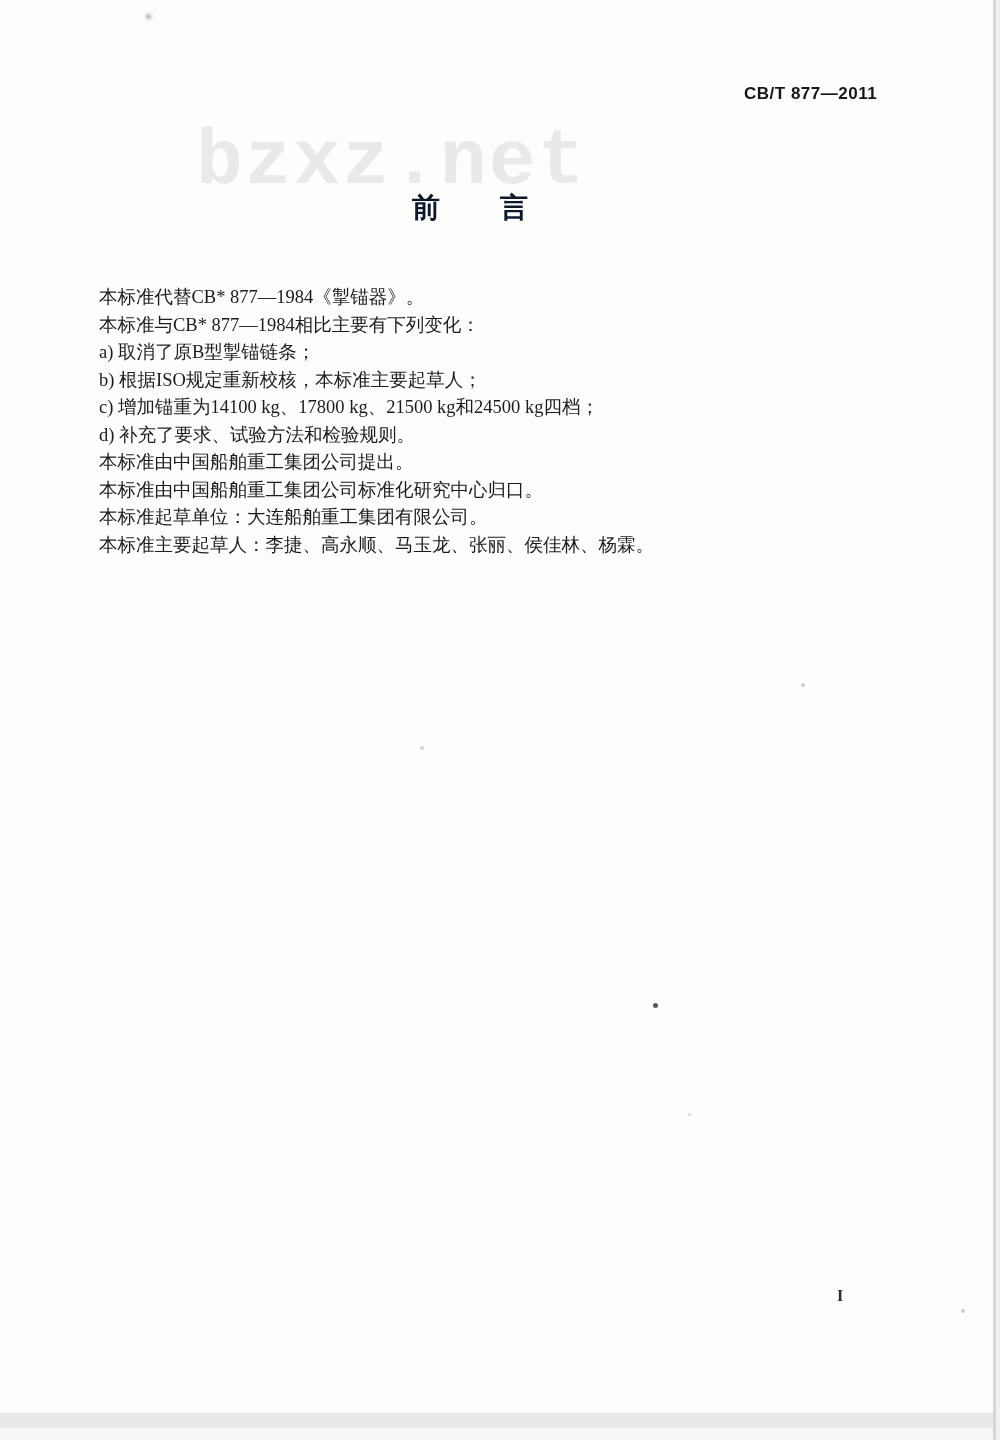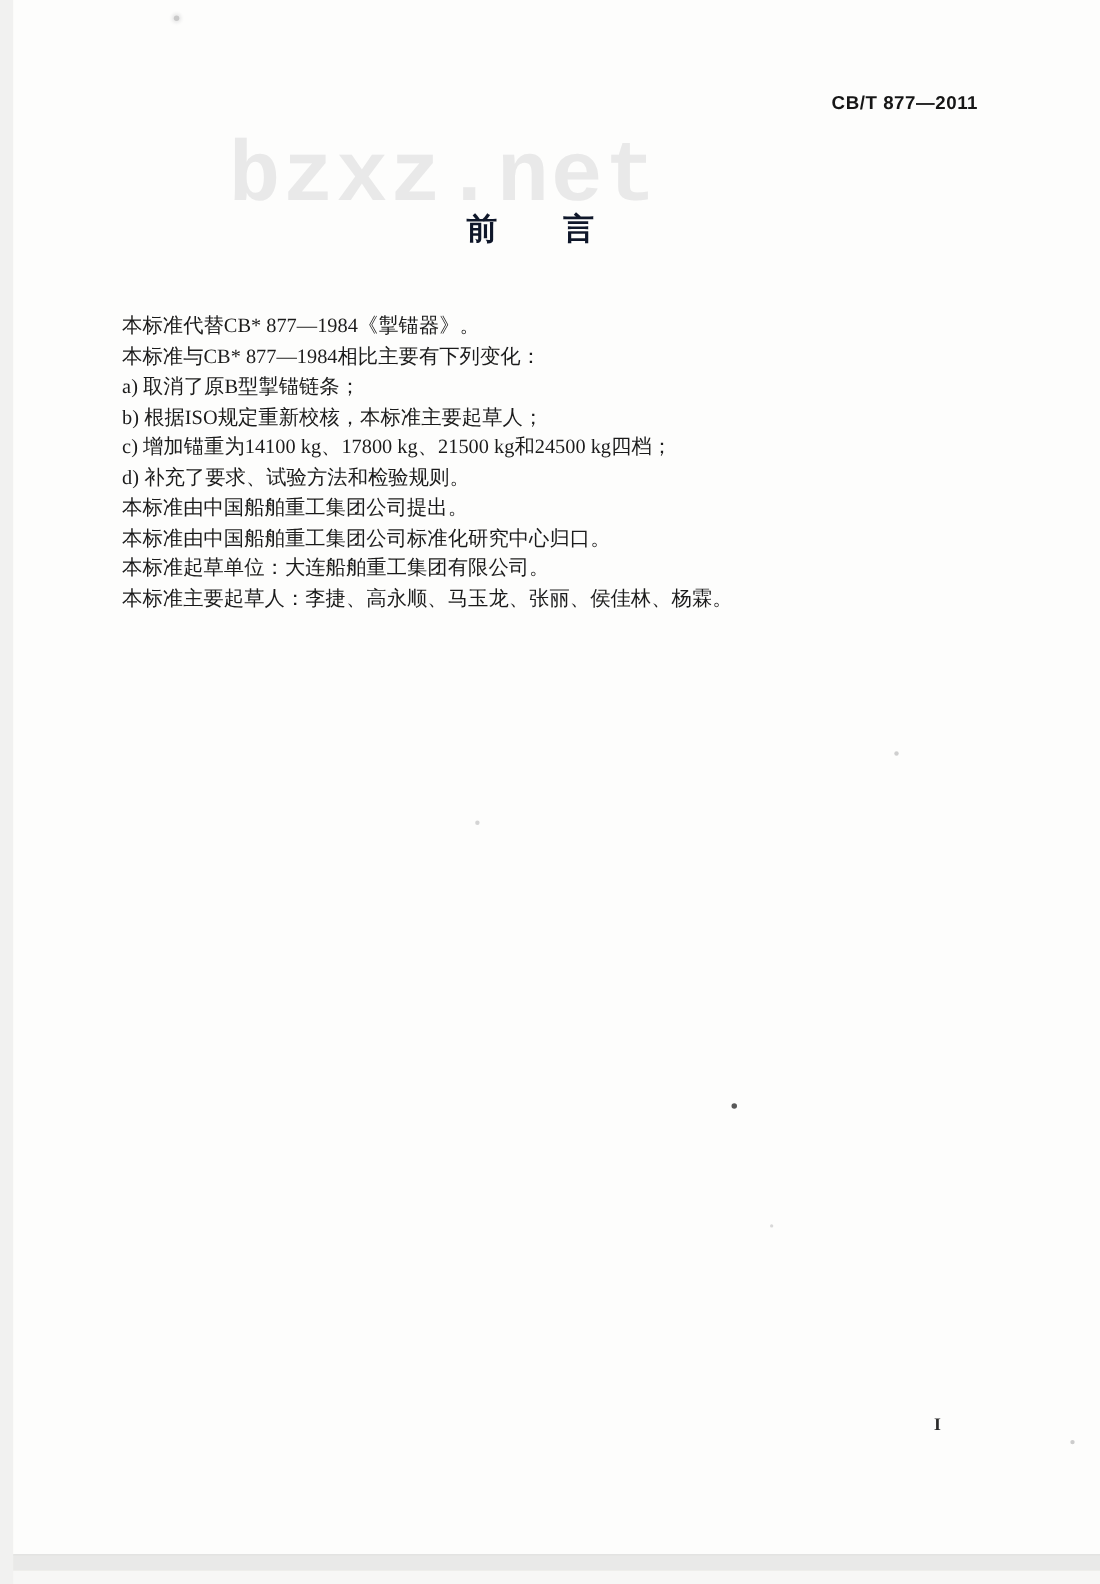--- a/index.html
+++ b/index.html
@@ -6,21 +6,21 @@
   body {
     width: 1000px;
     height: 1440px;
     background: #f1f1f0;
     position: relative;
     overflow: hidden;
     font-family: "Liberation Serif", "DejaVu Serif", serif;
   }
   .scan-surface {
     position: absolute;
-    left: 12px; top: 0;
+    left: 0; top: 0;
     width: 904px; height: 1440px;
   }
   
   .page {
     position: absolute;
     left: 0; top: 0;
     width: 993px;
     height: 1413px;
     background: #fdfdfc;
   }

